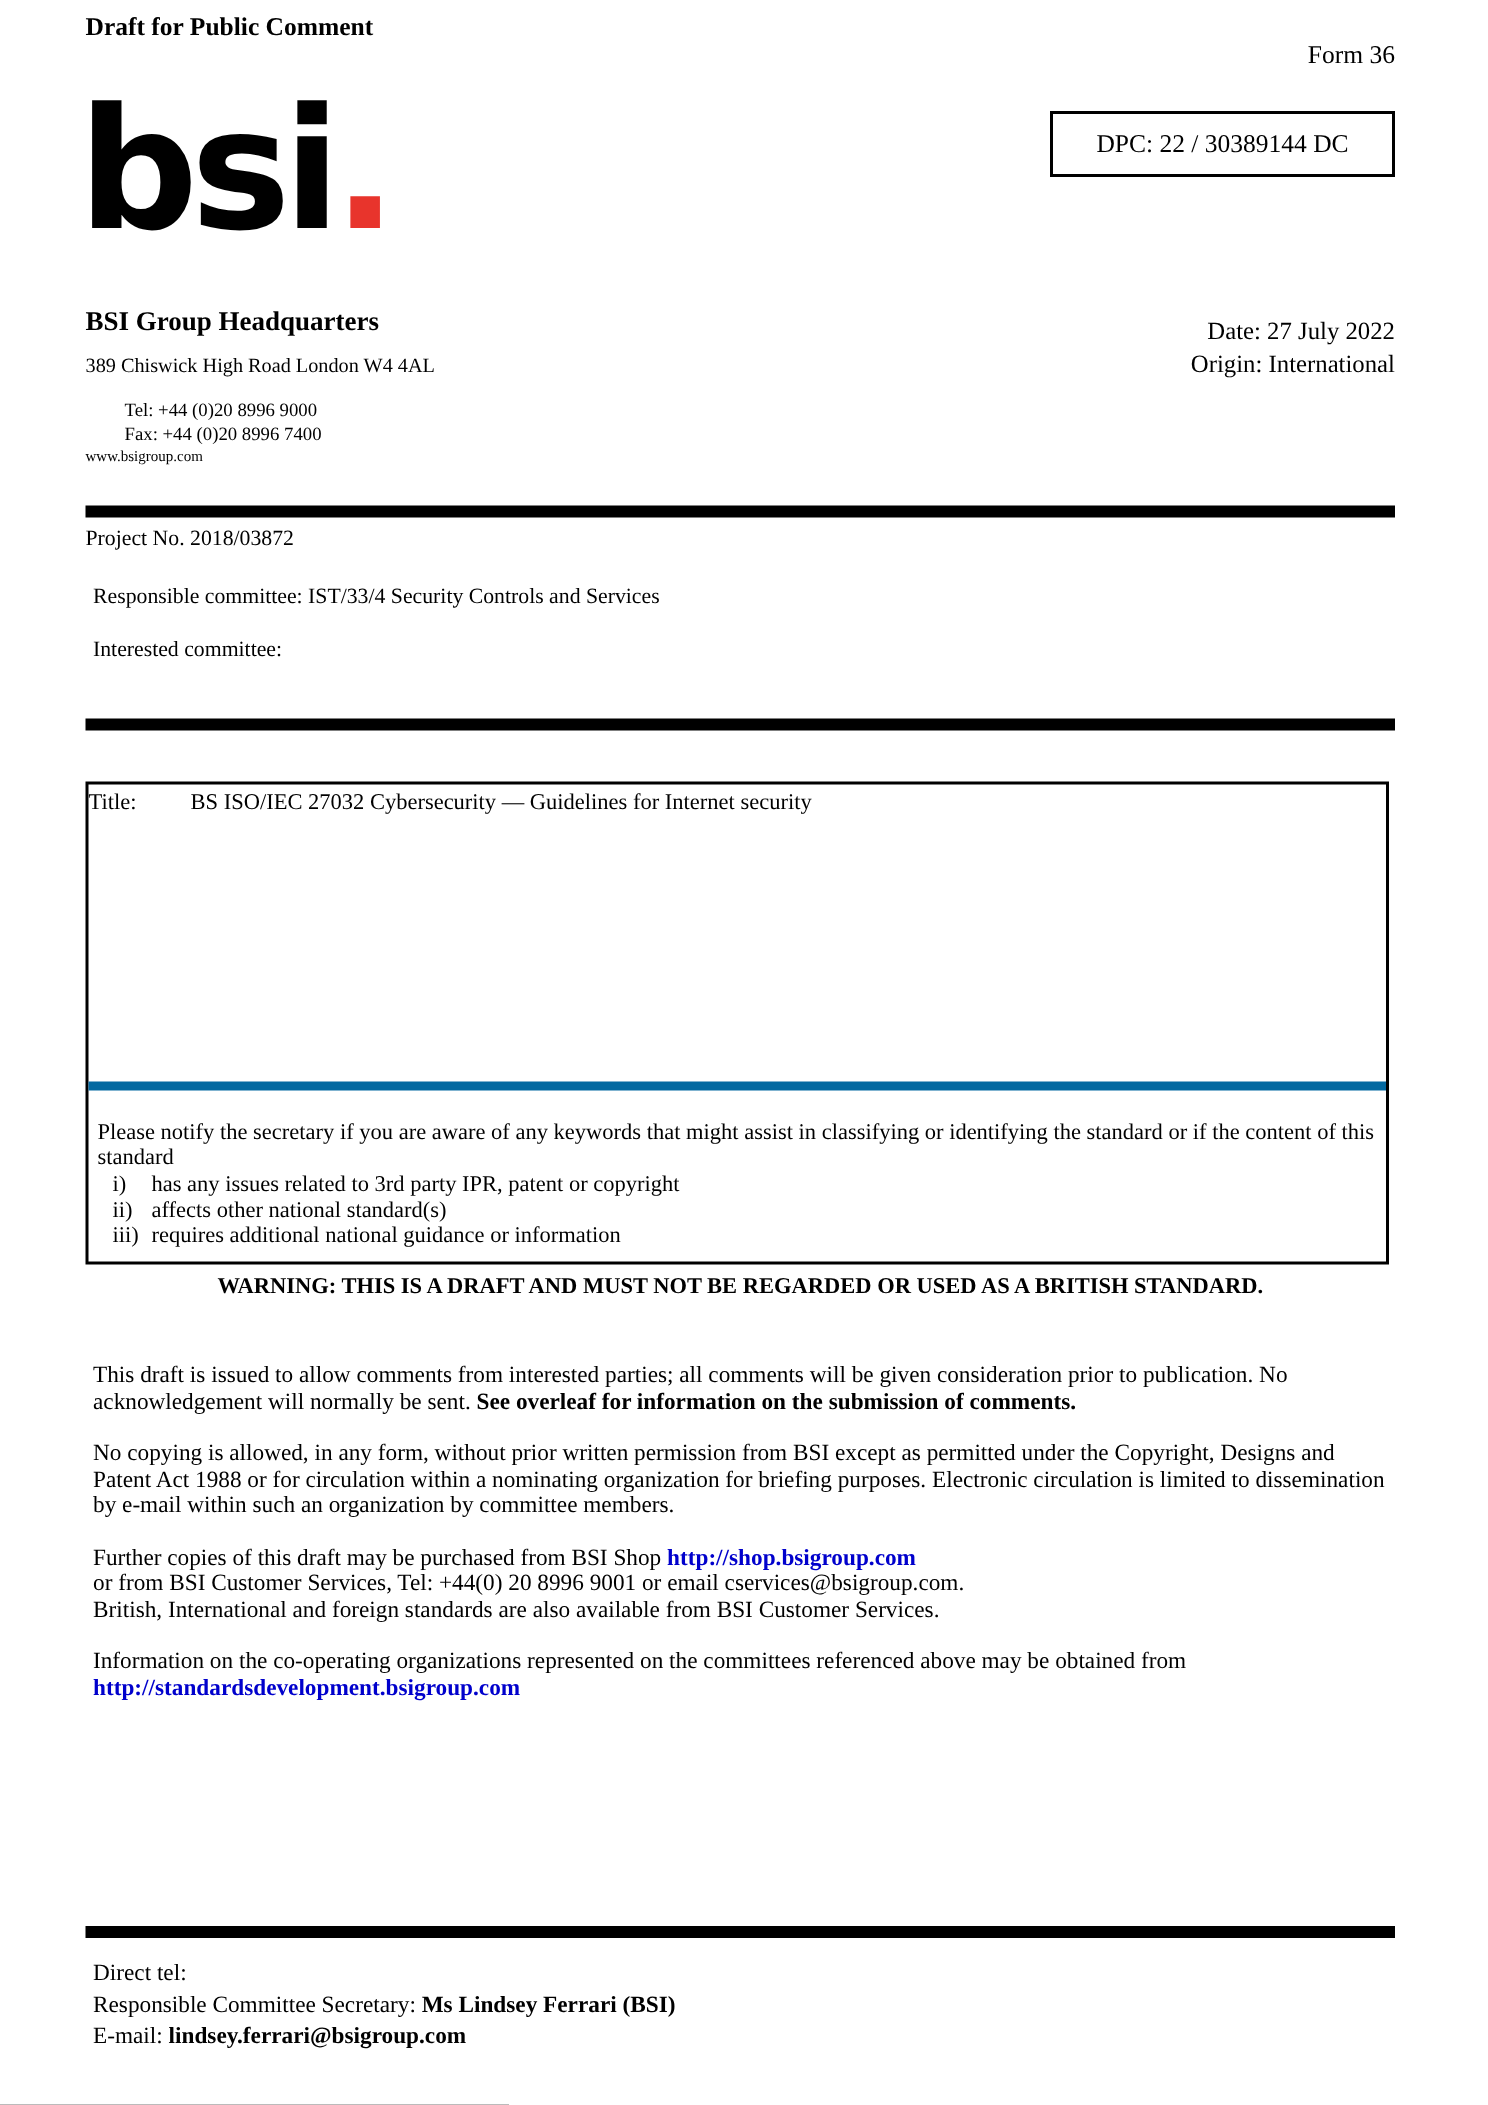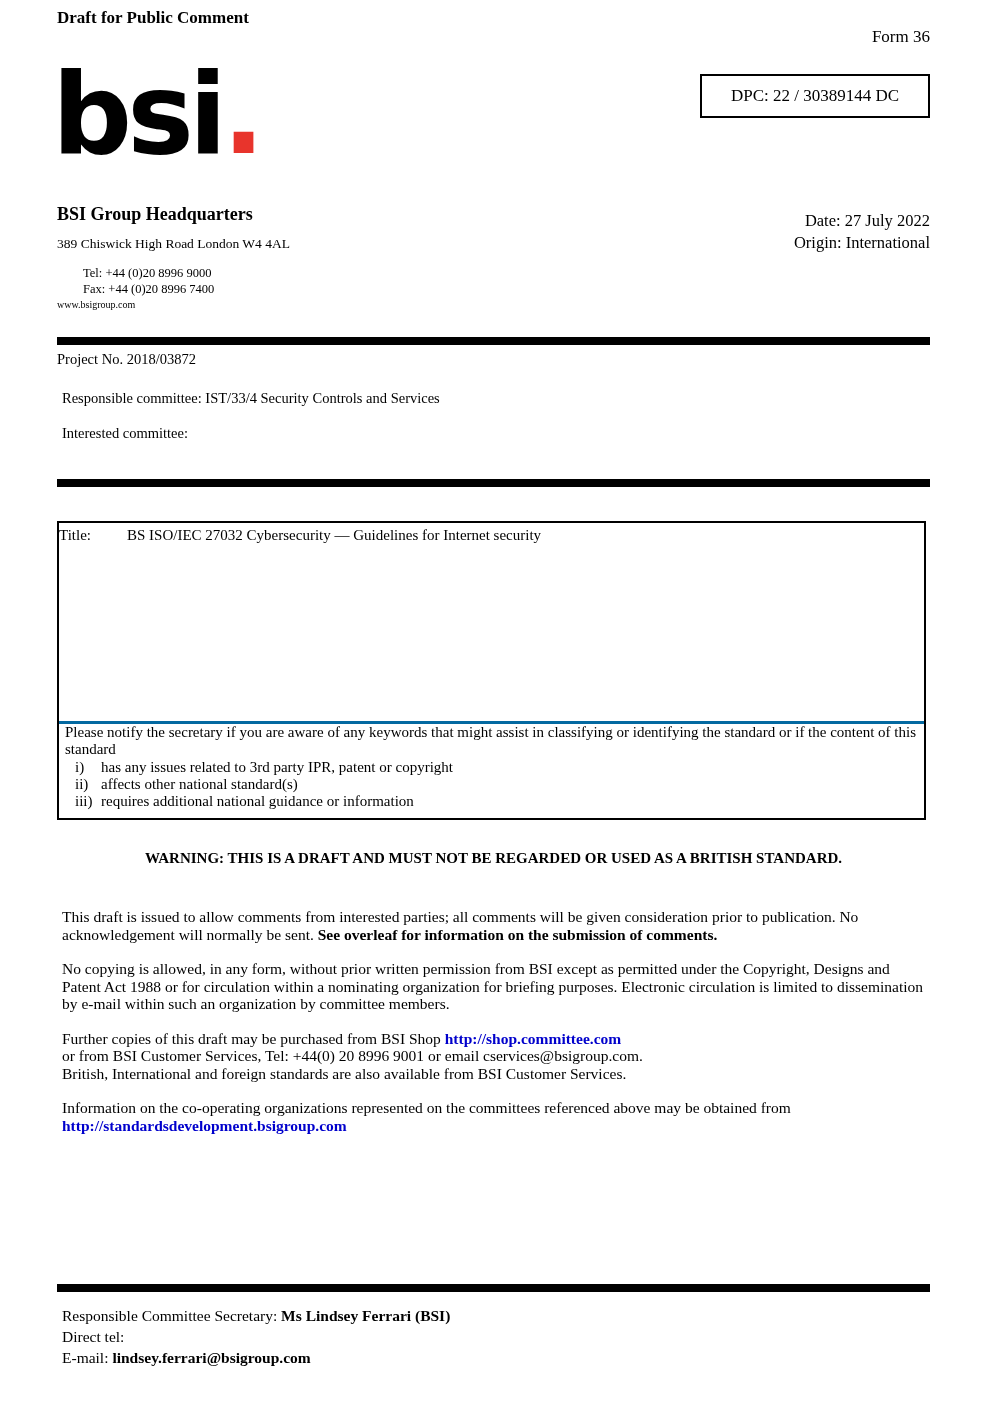--- a/index.html
+++ b/index.html
@@ -54,21 +54,21 @@
   .resp       { position: absolute; left: 62px; top: 390px; font-size: 14.5px; }
   .interested { position: absolute; left: 62px; top: 425px; font-size: 14.5px; }
 
   
   .box {
     position: absolute; left: 57px; top: 521px; width: 869px;
     border: 2px solid #000; font-size: 15px; box-sizing: border-box;
   }
   .box-title { min-height: 190px; padding: 4px 0; display: flex; }
   .title-label { width: 68px; flex: 0 0 68px; }
-  .box-kw { border-top: 3px solid #0369a1; padding: 0 6px 8px; line-height: 1.15; }
+  .box-kw { border-top: 6px solid #0369a1; padding: 20px 6px 8px; line-height: 1.15; }
   .kw-item { padding-left: 10px; }
   .kw-num  { display: inline-block; min-width: 26px; }
 
   
   .warning {
     position: absolute; left: 57px; top: 847px; width: 873px;
     text-align: center; font-weight: bold; font-size: 15px; line-height: 1.5;
   }
 
   
@@ -142,39 +142,39 @@
   <div class="warning">
     <div>WARNING: THIS IS A DRAFT AND MUST NOT BE REGARDED OR USED AS A BRITISH STANDARD.</div>
   </div>
 
   <div class="body-text">
     <p><span>This draft is issued to allow comments from interested parties; all comments will be given consideration prior to publication.  No acknowledgement will normally be sent. </span><b class="inline">See overleaf for information on the submission of comments.</b></p>
 
     <p>No copying is allowed, in any form, without prior written permission from BSI except as permitted under the Copyright, Designs and Patent Act 1988 or for circulation within a nominating organization for briefing purposes.  Electronic circulation is limited to dissemination by e-mail within such an organization by committee members.</p>
 
     <p>
-      <span>Further copies of this draft may be purchased from BSI Shop </span><a class="doc-link" href="#">http://shop.committee.com</a>
+      <span>Further copies of this draft may be purchased from BSI Shop </span><a class="doc-link" href="#">http://shop.bsigroup.com</a>
       <br>
       <span>or from BSI Customer Services, Tel: +44(0) 20 8996 9001 or email cservices@bsigroup.com.</span>
       <br>
       <span>British, International and foreign standards are also available from BSI Customer Services.</span>
     </p>
 
     <p>
       <span>Information on the co-operating organizations represented on the committees referenced above may be obtained from</span>
       <br>
       <a class="doc-link" href="#">http://standardsdevelopment.bsigroup.com</a>
     </p>
   </div>
 
   <div class="bar bar3"></div>
 
   <div class="footer">
+    <div>Direct tel:</div>
     <div>
       <span>Responsible Committee Secretary: </span><span class="bold">Ms Lindsey Ferrari (BSI)</span>
     </div>
-    <div>Direct tel:</div>
     <div>
       <span>E-mail: </span><span class="bold">lindsey.ferrari@bsigroup.com</span>
     </div>
   </div>
 
 </div>
 
 </body></html>

